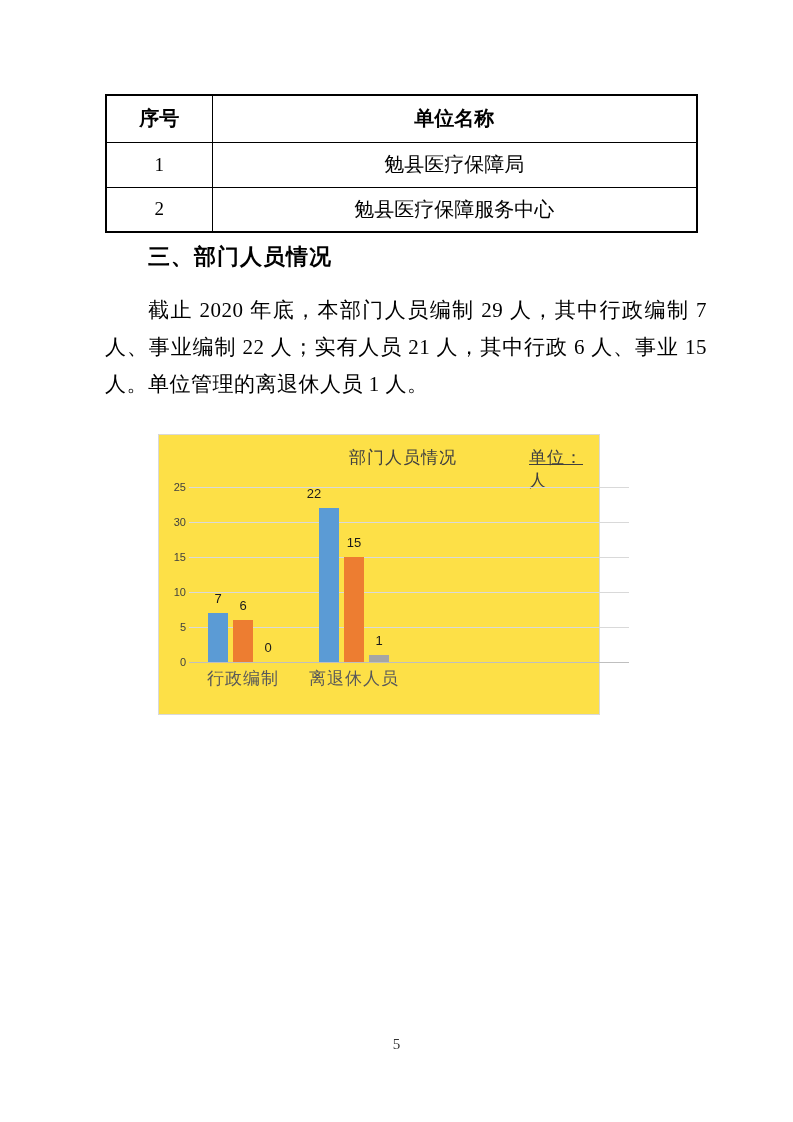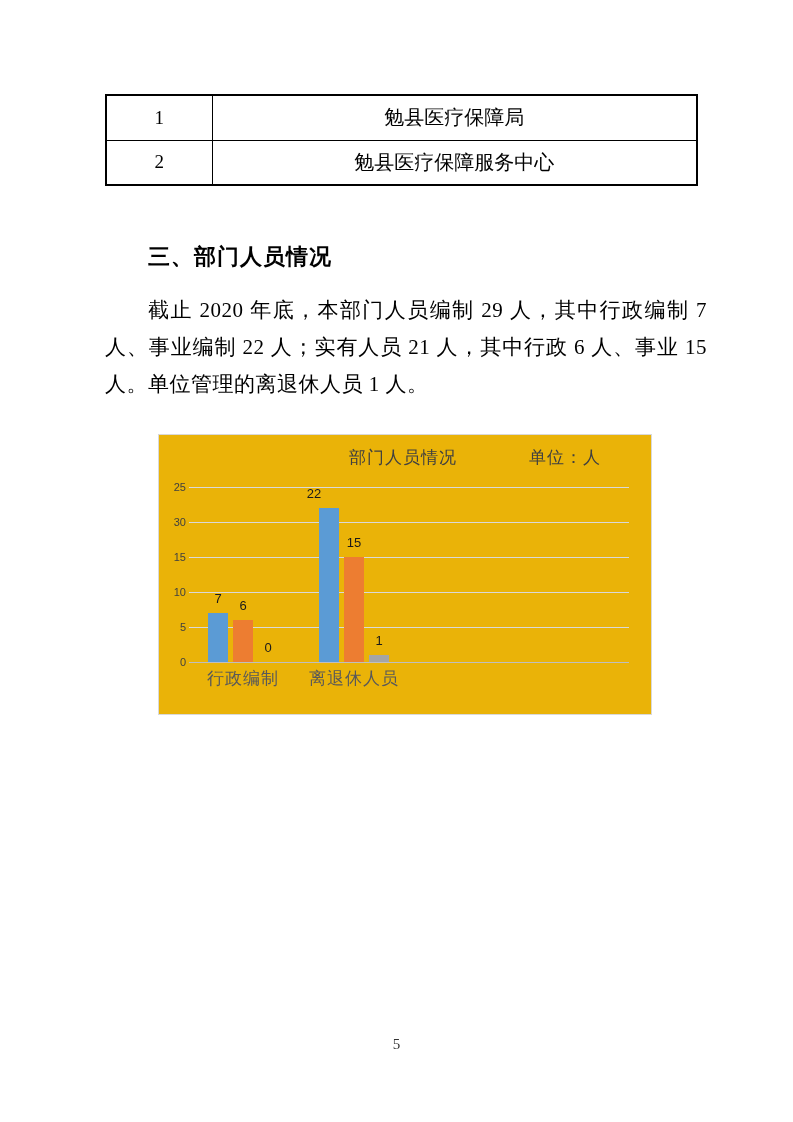--- a/index.html
+++ b/index.html
@@ -34,32 +34,33 @@
     font-size:22px; letter-spacing:1px;
   }
   .body-paragraph {
     position:absolute; left:105px; top:292px; width:602px;
     font-size:21px; line-height:37px; text-align:justify;
     text-indent:43px; letter-spacing:0.5px;
   }
 
   
   .chart-box {
-    position:absolute; left:158px; top:434px; width:494px; height:281px;
-    border:1px solid #d9d9d9; background:#eab308;
+    position:absolute; left:158px; top:434px; width:442px; height:281px;
+    border:1px solid #d9d9d9; background:#fde047;
   }
   .chart-title {
     position:absolute; left:190px; top:11px;
     font-size:17px; color:#404040; letter-spacing:1px;
     font-family:"Liberation Serif", serif;
   }
   .chart-unit {
     position:absolute; left:370px; top:11px;
     font-size:17px; color:#404040; letter-spacing:1px;
     font-family:"Liberation Serif", serif;
+    text-decoration:underline;
   }
   .chart-plot { position:absolute; left:0; top:0; right:0; bottom:0; }
   .gridline {
     position:absolute; height:1px; background:#d9d9d9;
   }
   .gridline.axis-line { background:#bfbfbf; }
   .ytick {
     position:absolute; left:0; width:27px; text-align:right;
     font-family:"Liberation Sans", sans-serif;
     font-size:11px; color:#404040; line-height:14px;
@@ -94,20 +95,24 @@
 </style>
 </head>
 <body>
 
 <table class="unit-table">
   <colgroup>
       <col style="width:106px">
       <col style="width:485px">
     </colgroup>
   <tbody>
+      <tr>
+    <th>序号</th>
+    <th>单位名称</th>
+  </tr>
   <tr>
     <td class="idx-cell">1</td>
     <td>勉县医疗保障局</td>
   </tr>
   <tr>
     <td class="idx-cell">2</td>
     <td>勉县医疗保障服务中心</td>
   </tr>
 </tbody>
   </table>

